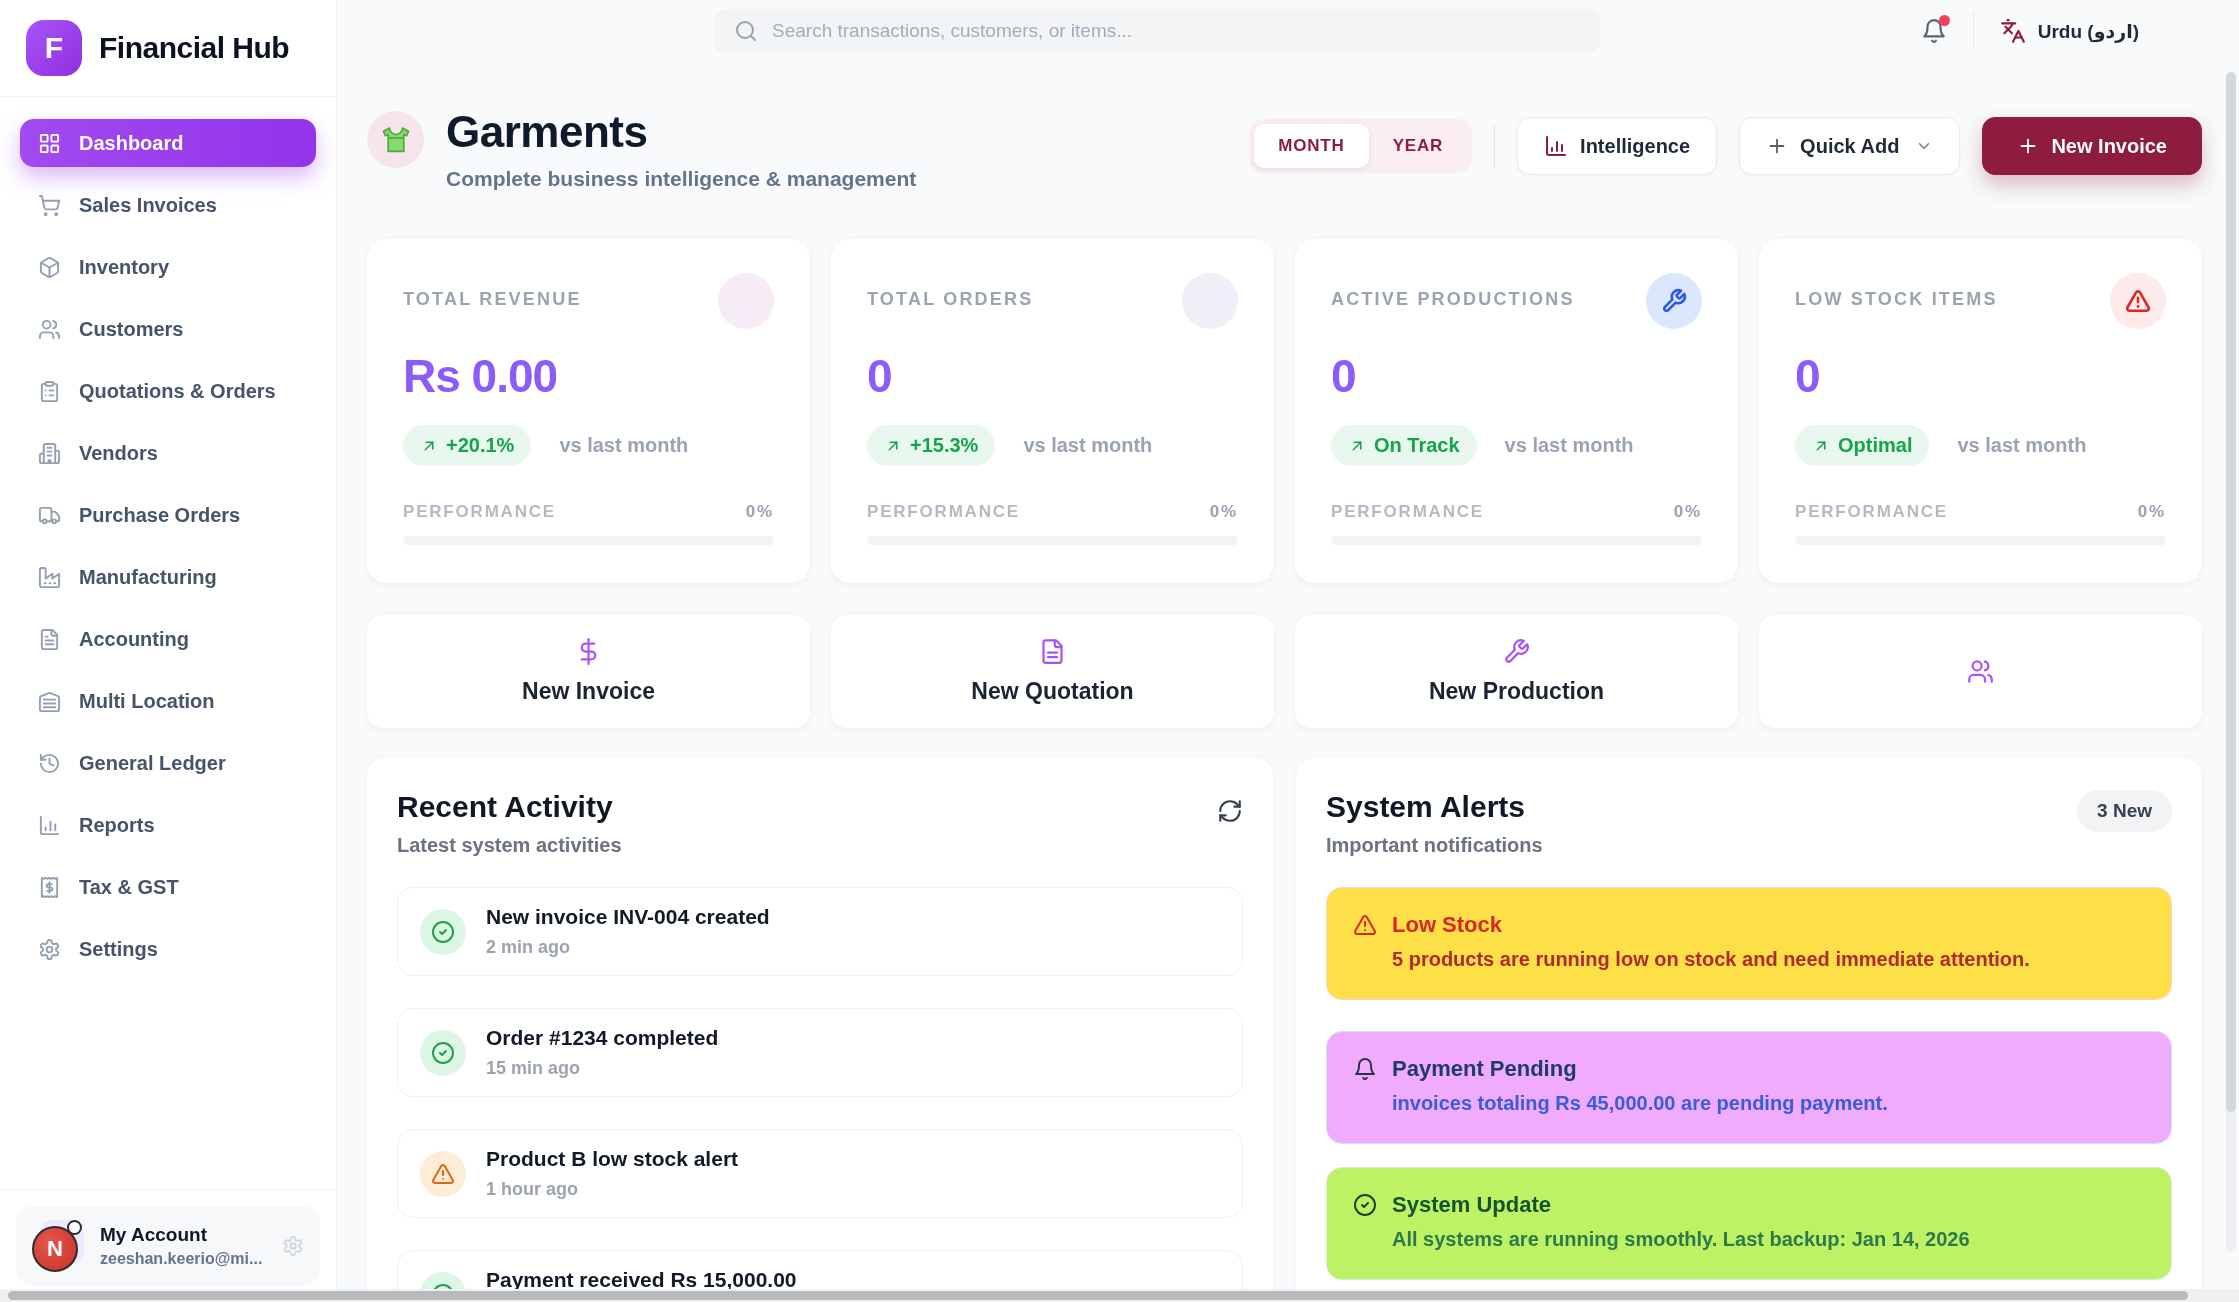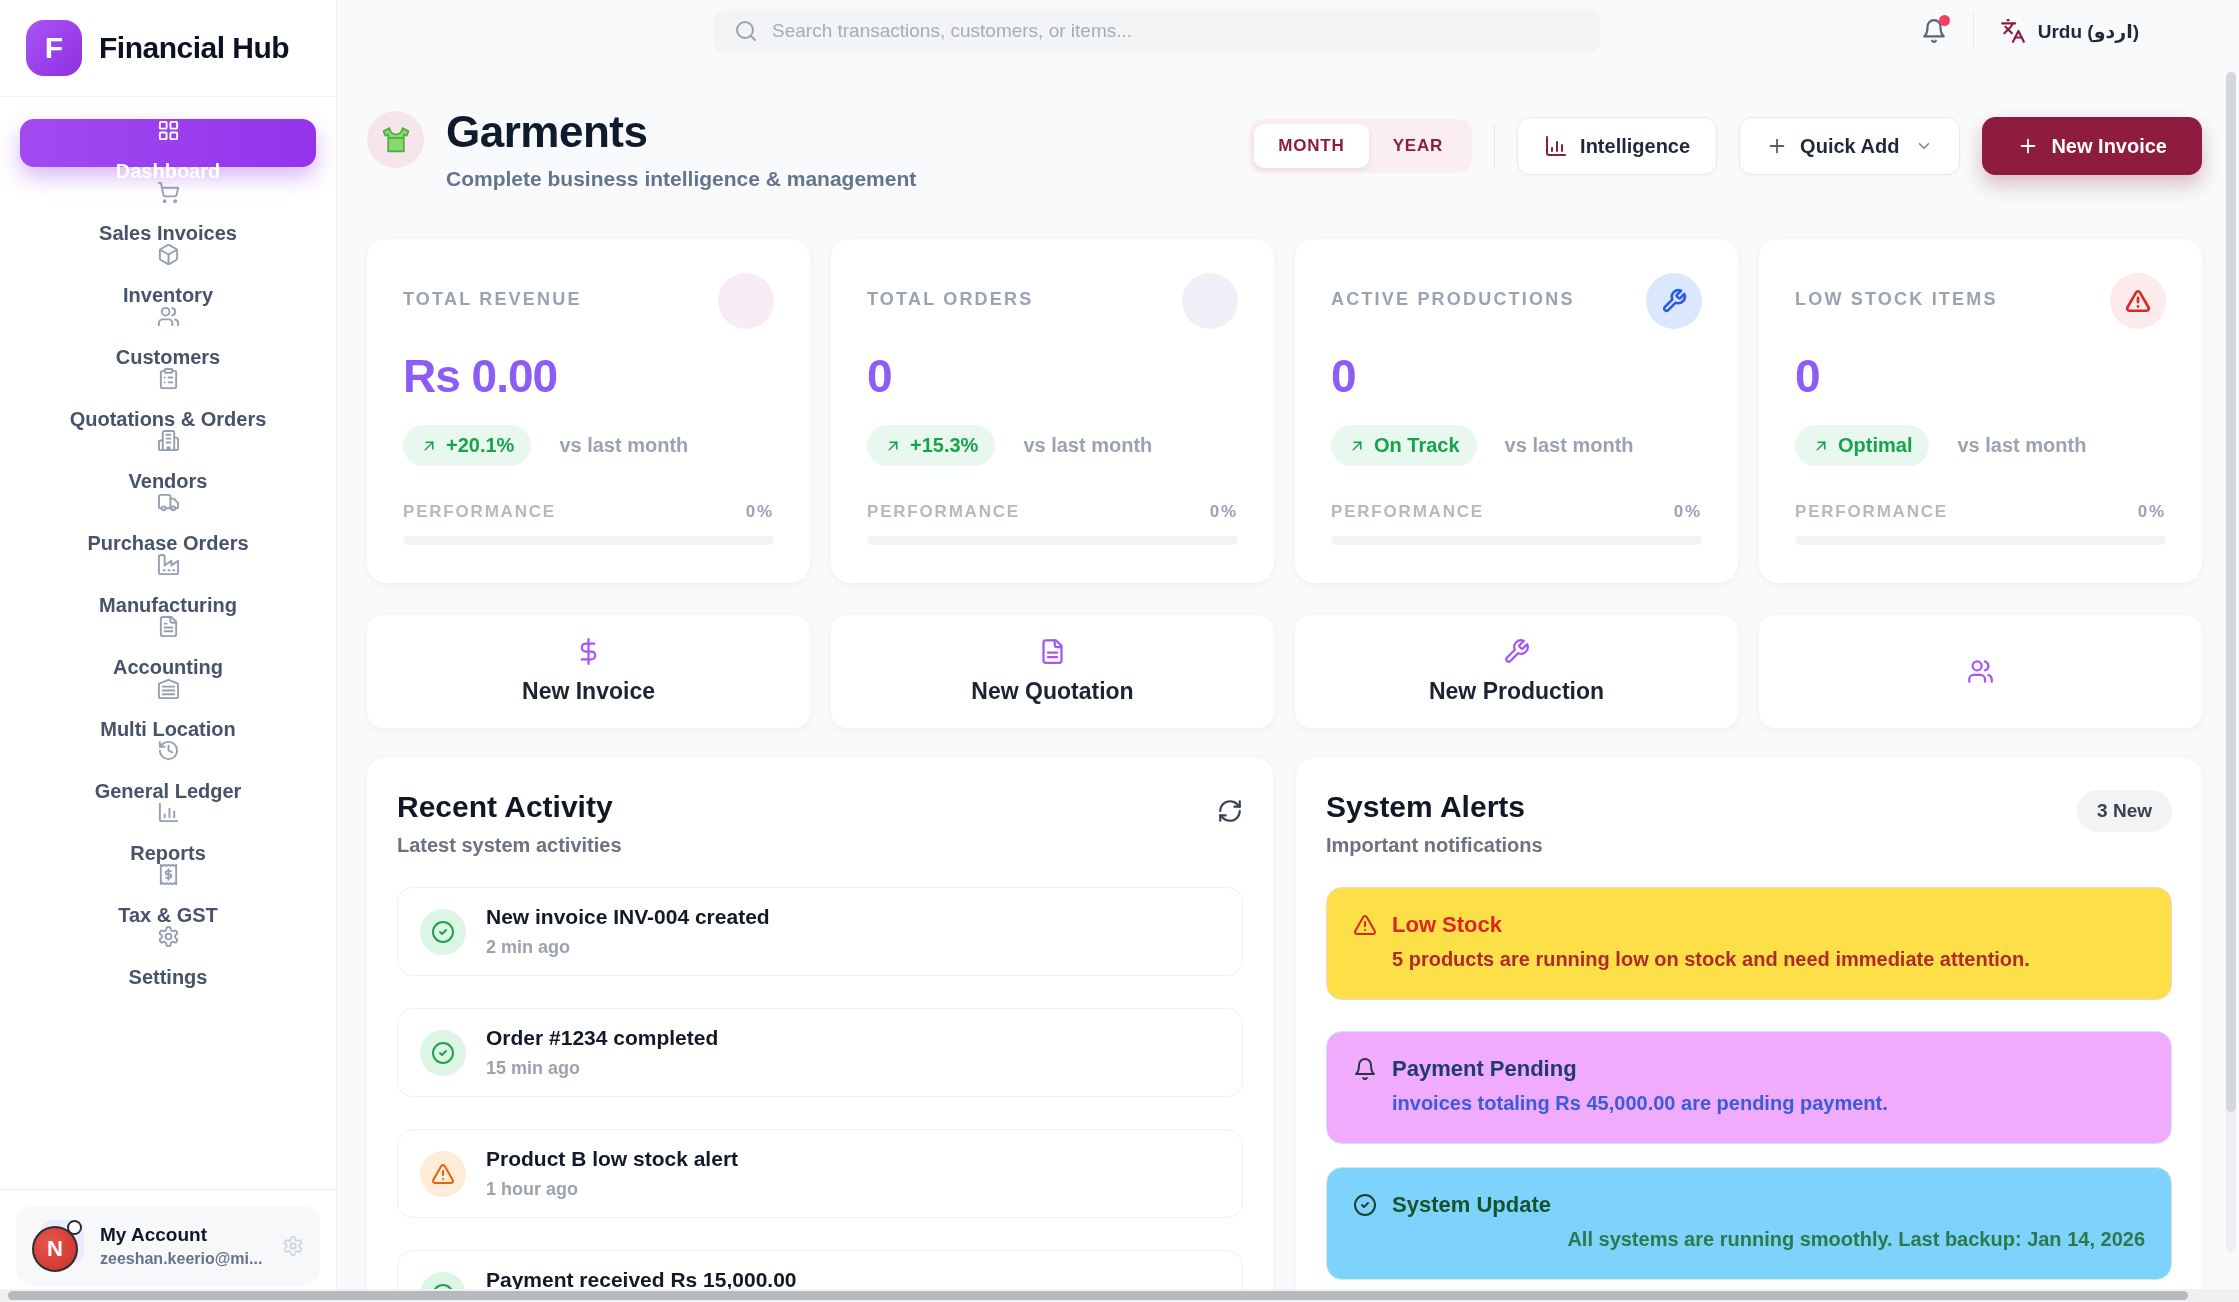--- a/index.html
+++ b/index.html
@@ -6,21 +6,21 @@
   html,body { width:2239px; height:1302px; overflow:hidden; }
   body { font-family:"Liberation Sans","DejaVu Sans",sans-serif; background:#f8fafc; color:#1b2433; }
   .app { display:flex; width:2239px; height:1302px; position:relative; }
 
   
   .sidebar { width:337px; min-width:337px; background:#ffffff; border-right:1px solid #eef1f4; display:flex; flex-direction:column; height:100%; }
   .sidebar-logo { height:97px; display:flex; align-items:center; gap:17px; padding:0 26px; border-bottom:1px solid #f1f3f6; }
   .logo-badge { width:56px; height:56px; border-radius:18px; background:linear-gradient(135deg,#a855f7,#8f2fe0); color:#fff; font-size:30px; font-weight:800; display:flex; align-items:center; justify-content:center; }
   .brand-name { font-size:30px; font-weight:800; color:#0b1220; letter-spacing:-0.5px; }
   .nav { flex:1; padding:22px 20px 0 20px; display:flex; flex-direction:column; gap:14px; overflow:hidden; }
-  .nav-item { height:48px; display:flex; align-items:center; gap:18px; padding:0 18px; border-radius:14px; color:#46536a; font-size:20px; font-weight:700; cursor:pointer;flex-direction:column; }
+  .nav-item { height:48px; display:flex; align-items:center; gap:18px; padding:0 18px; border-radius:14px; color:#46536a; font-size:20px; font-weight:700; cursor:pointer; }
   .nav-item .ic { color:#93a0b4; }
   .nav-item.active { background:linear-gradient(90deg,#a14af1,#9333ea); color:#ffffff; box-shadow:0 10px 22px rgba(147,51,234,.35); }
   .nav-item.active .ic { color:#ffffff; }
   .sidebar-footer { border-top:1px solid #f1f3f6; padding:16px; }
   .account-card { background:#f7f8fa; border-radius:18px; padding:14px 16px; display:flex; align-items:center; gap:16px; cursor:pointer; }
   .avatar-wrap { position:relative; width:52px; height:52px; flex:0 0 52px; }
   .avatar-bg { position:absolute; right:0; top:0; width:44px; height:44px; border-radius:13px; background:#ede9fe; }
   .avatar { position:absolute; left:0; bottom:0; width:46px; height:46px; border-radius:50%; background:radial-gradient(circle at 35% 35%, #e4564a, #c9302c); border:2px solid #2e2e2e; color:#fff; font-size:22px; font-weight:700; display:flex; align-items:center; justify-content:center; }
   .avatar-dot { position:absolute; right:2px; top:0px; width:15px; height:15px; border-radius:50%; background:#ffffff; border:2px solid #2e2e2e; }
   .account-meta { flex:1; min-width:0; }
@@ -112,21 +112,21 @@
   .alert-title { font-size:22px; font-weight:700; }
   .alert-desc { font-size:20px; font-weight:600; margin-top:10px; margin-left:39px; }
   .alert-error { background:#fde047; border-color:#f6d3d3; }
   .alert-error .alert-head { color:#dc2626; }
   .alert-error .alert-title { color:#dc2626; }
   .alert-error .alert-desc { color:#b02a2a; }
   .alert-info { background:#f0abfc; border-color:#cfe0fb;margin-top:8px; }
   .alert-info .alert-head { color:#273444; }
   .alert-info .alert-title { color:#1e3a6e; }
   .alert-info .alert-desc { color:#3b5bdb; }
-  .alert-success { background:#7dd3fc; border-color:#cdeed7;text-align:right; }
+  .alert-success { background:#bef264; border-color:#cdeed7; }
   .alert-success .alert-head { color:#1b4332; }
   .alert-success .alert-title { color:#14532d; }
   .alert-success .alert-desc { color:#2c7a4b; }
 
   
   .v-scrollbar { position:absolute; right:3px; top:72px; width:10px; height:1180px; background:#eceef1; border-radius:6px; }
   .v-thumb { width:10px; height:1040px; background:#d4d8dd; border-radius:6px; }
   .h-scrollbar { position:absolute; left:0; bottom:0; width:2239px; height:13px; background:#f0f0f0; }
   .h-thumb { margin:2px 8px; height:9px; width:2180px; background:#b6b9be; border-radius:5px; }
 

